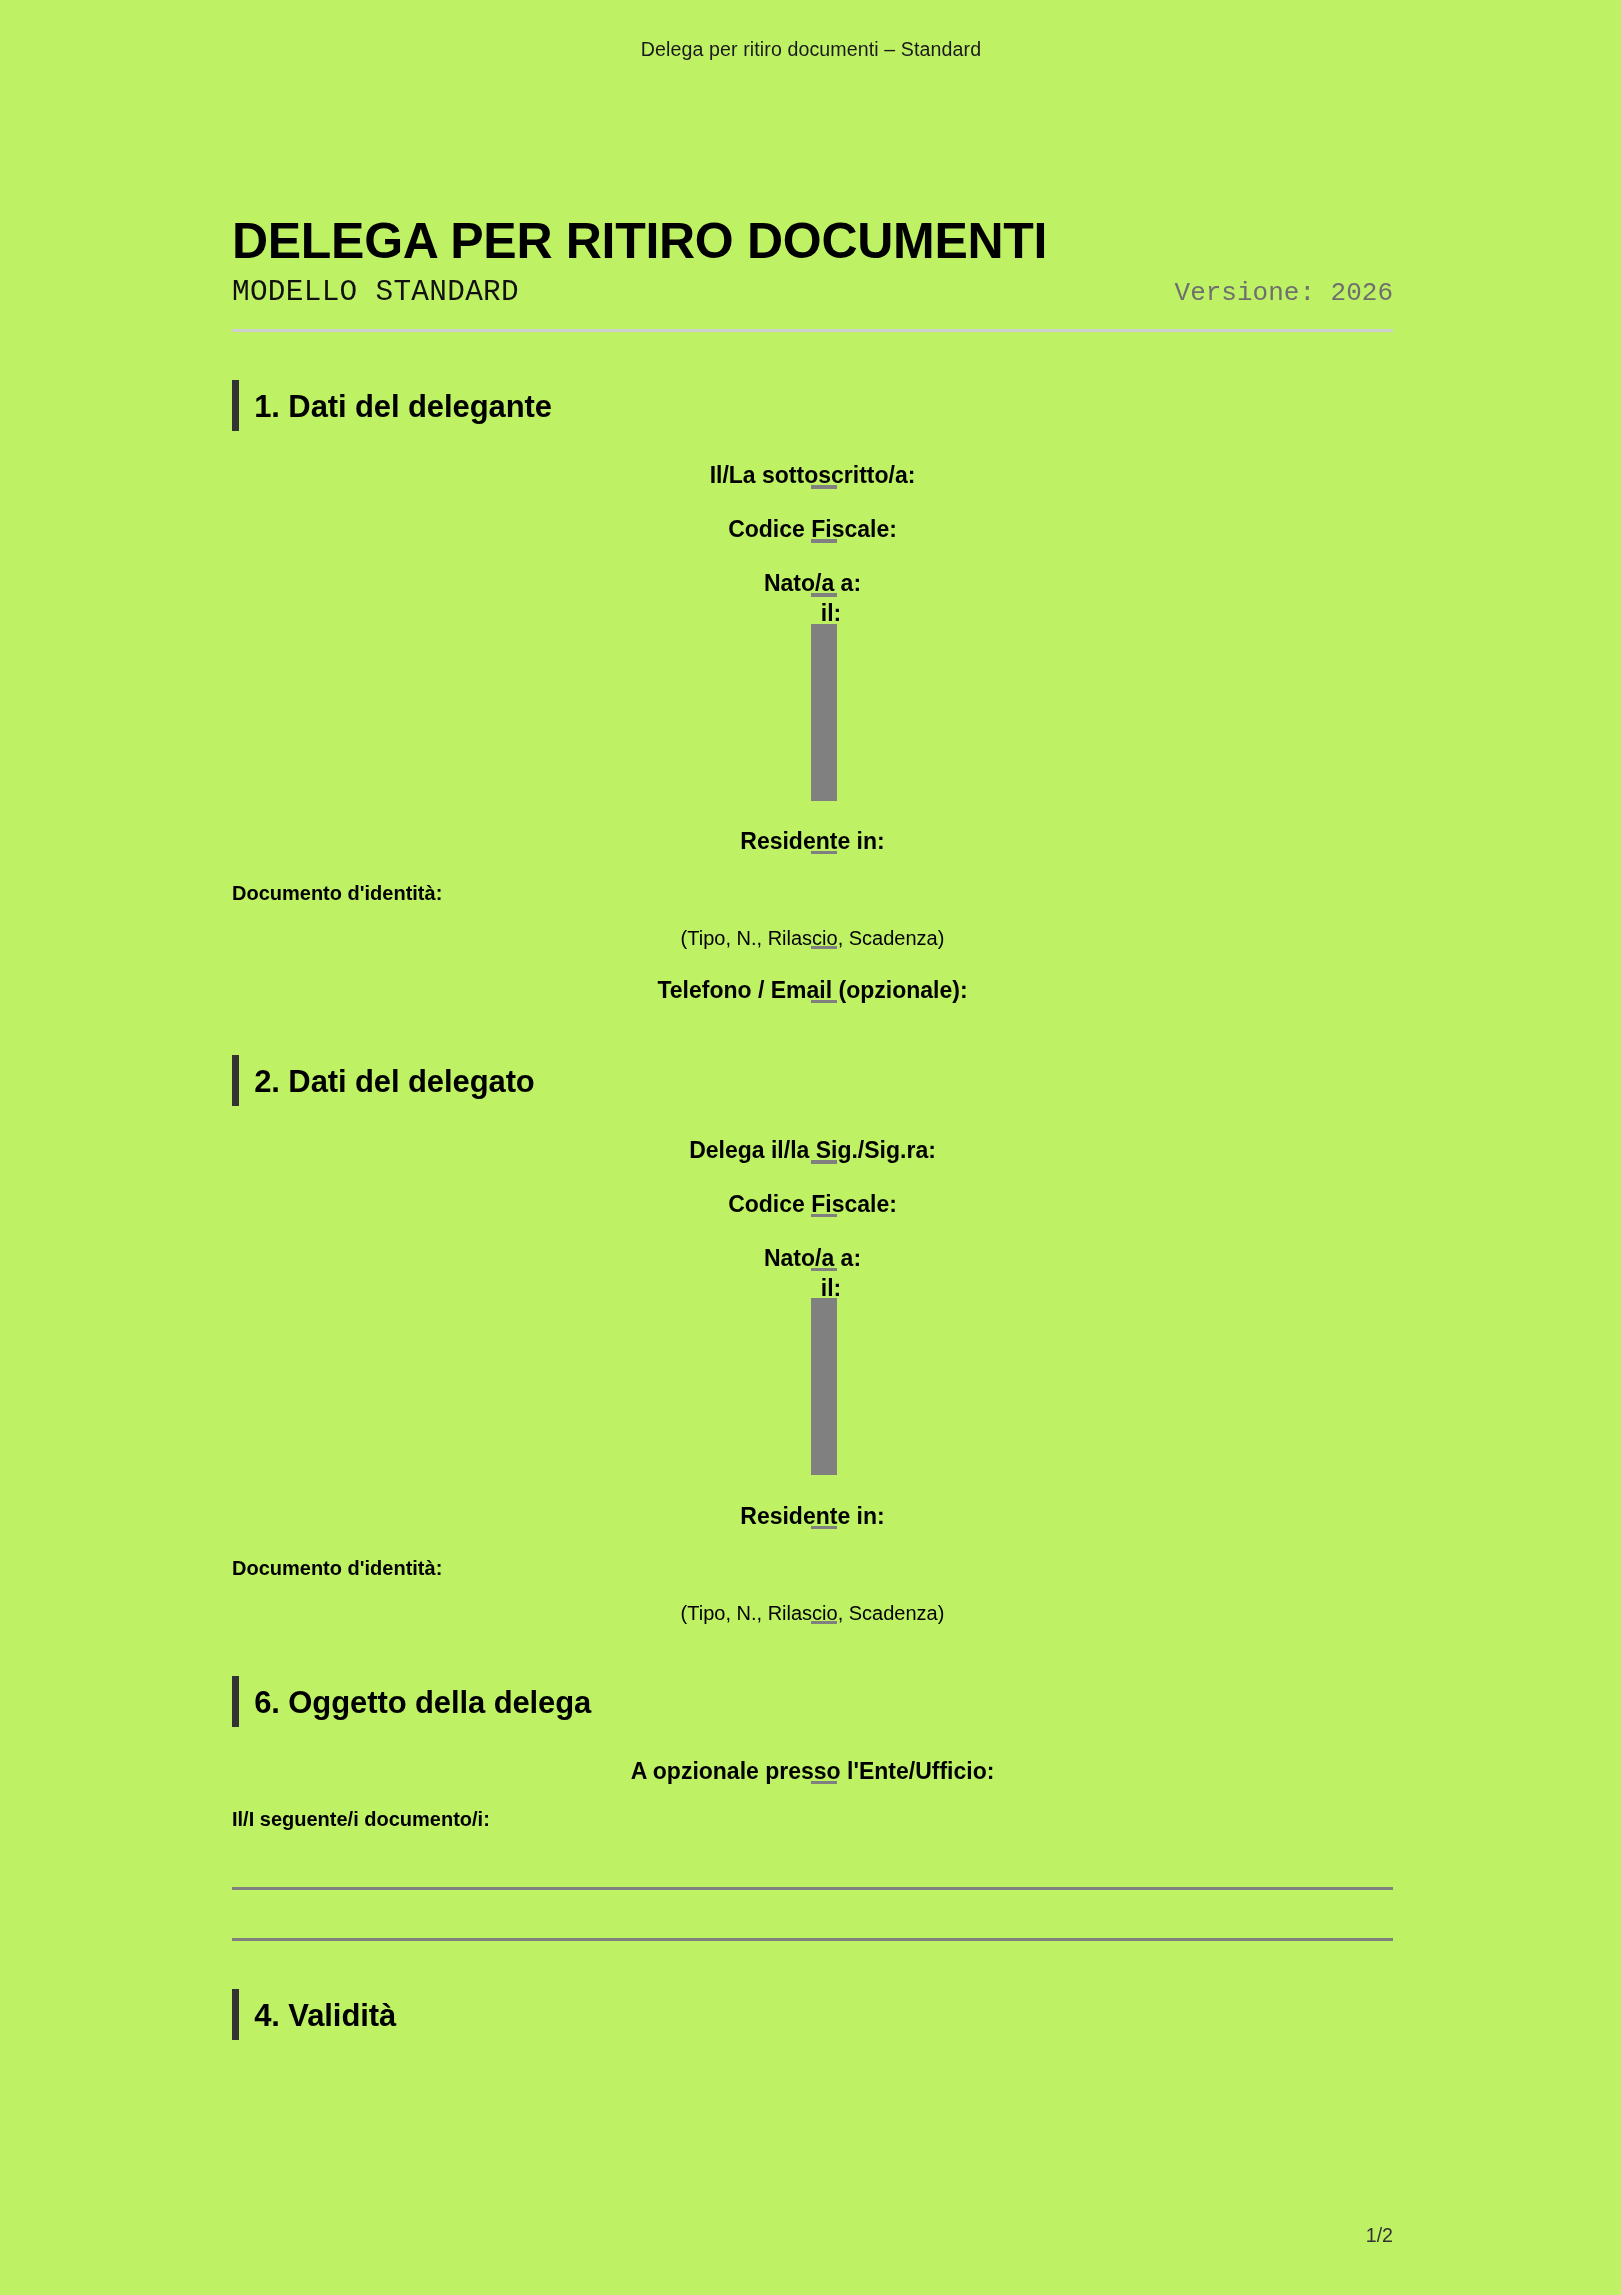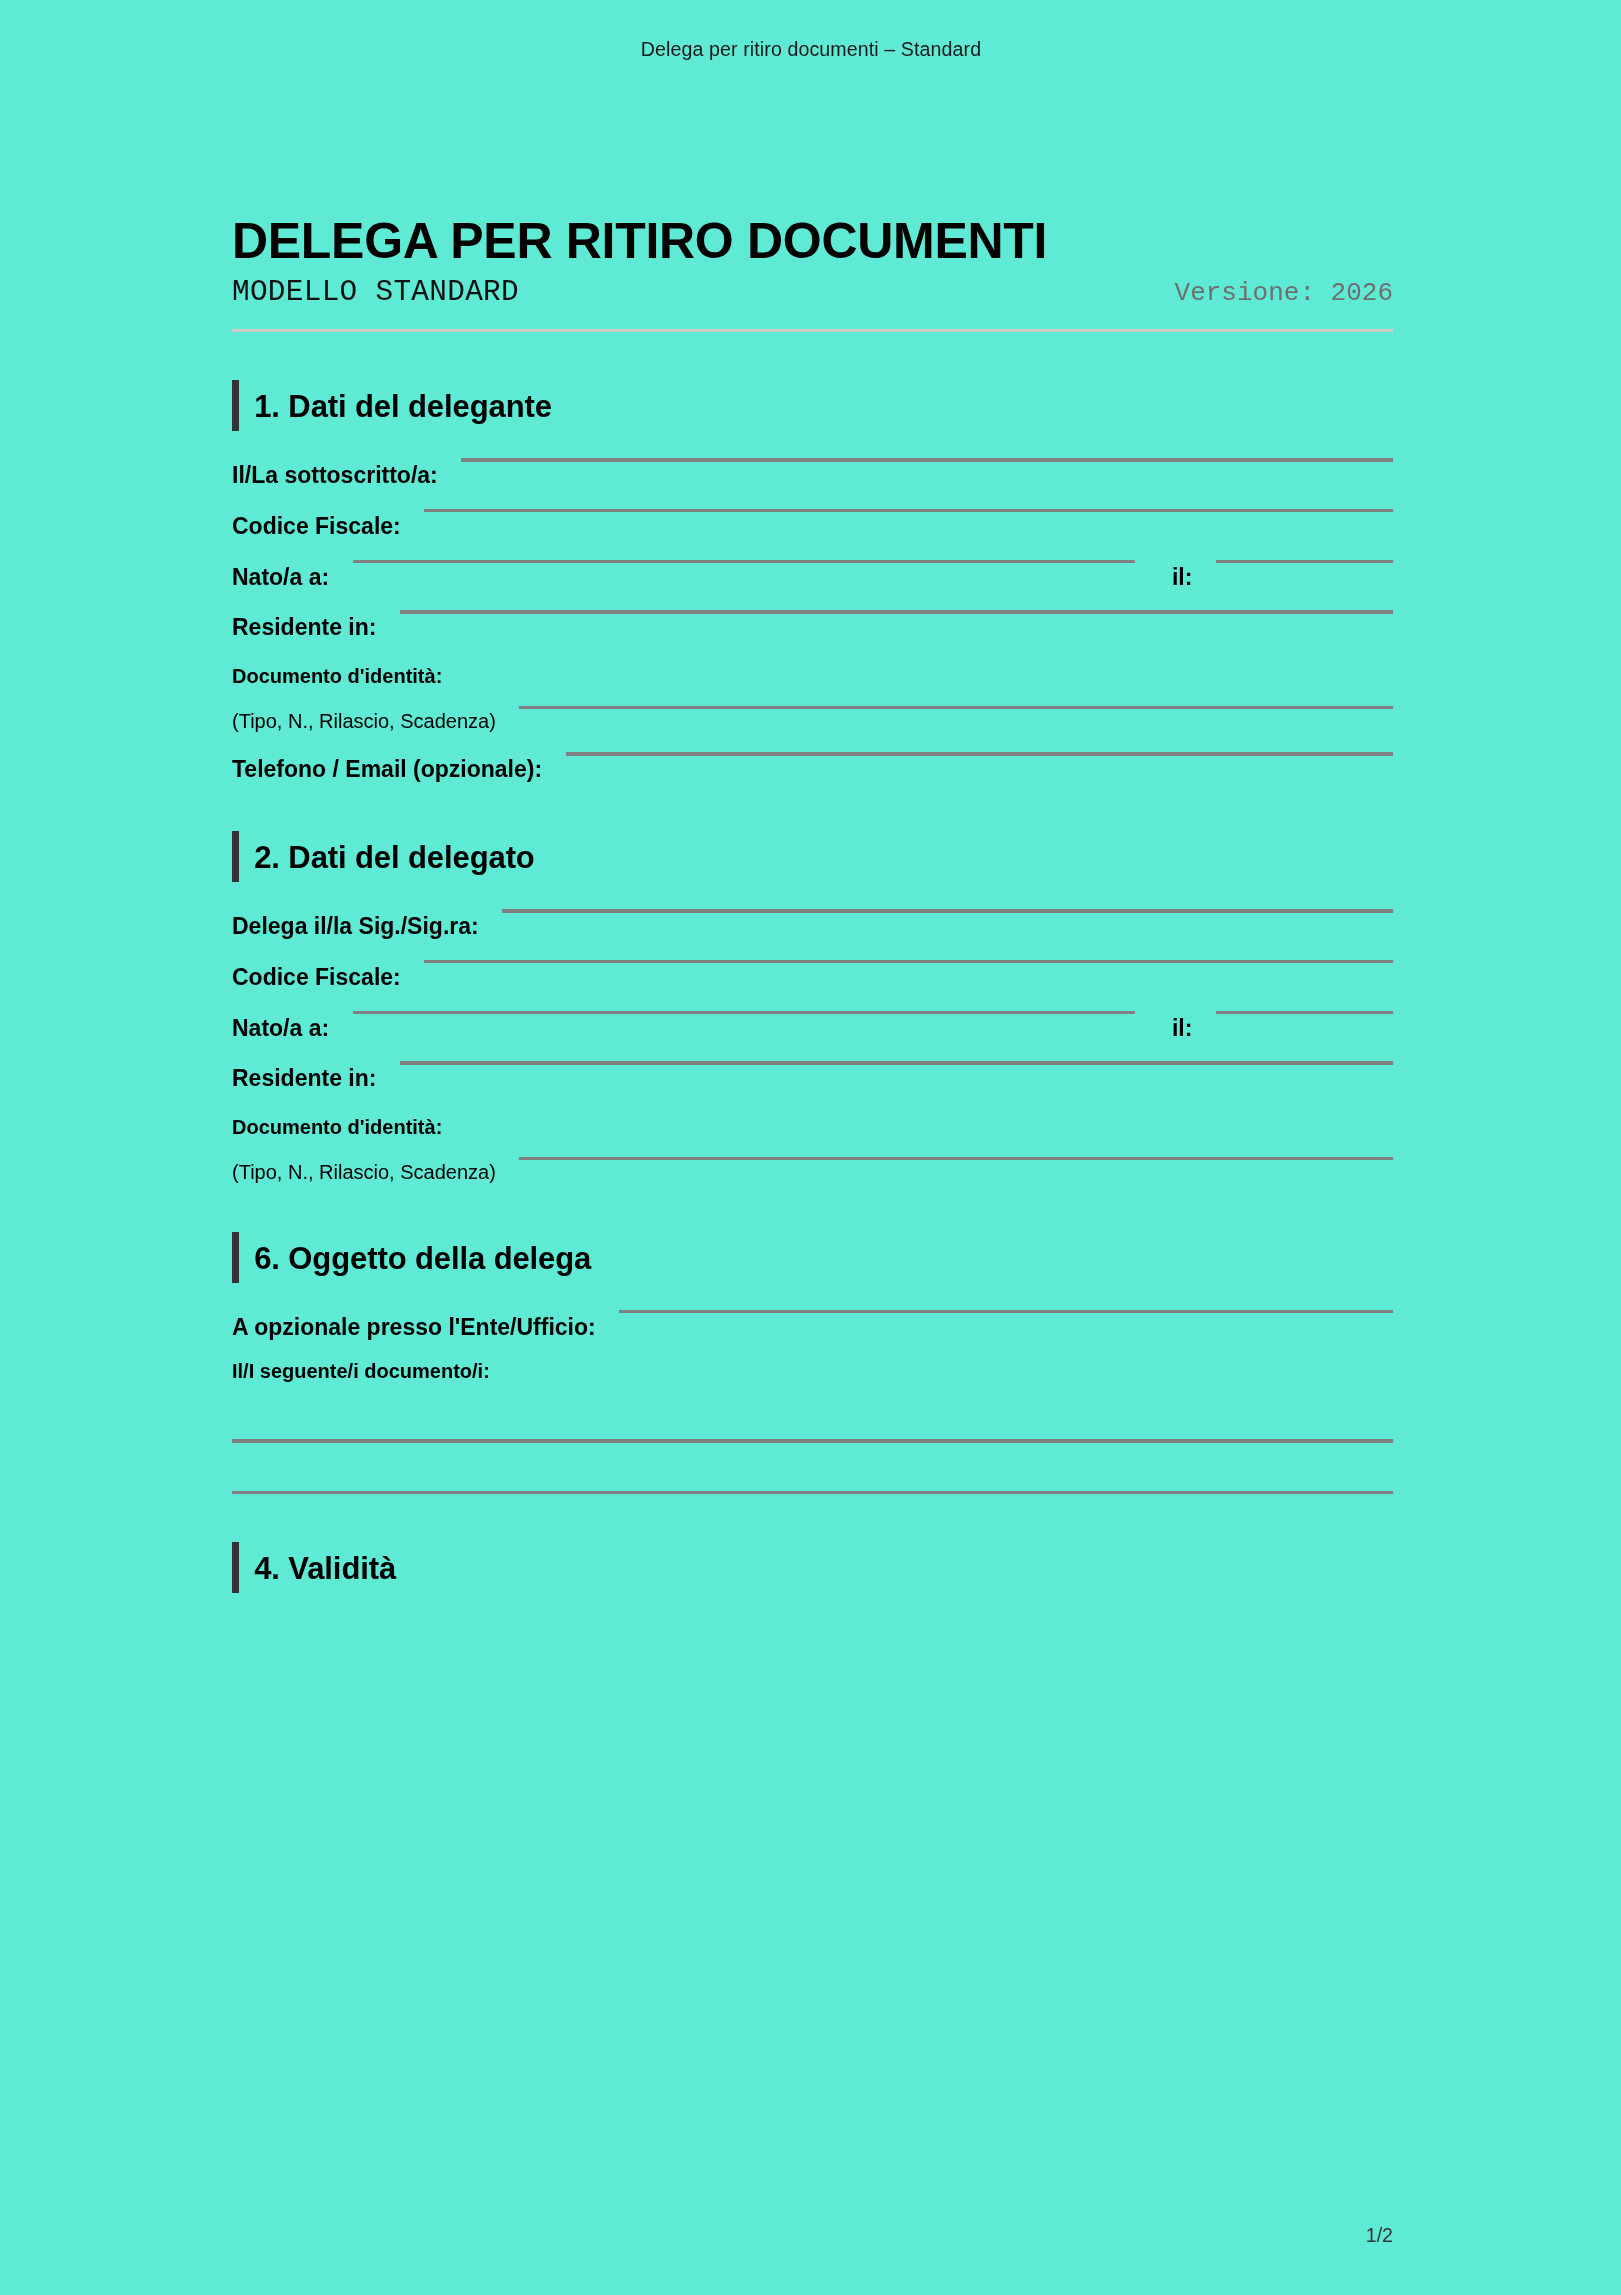--- a/index.html
+++ b/index.html
@@ -8,21 +8,21 @@
     background: #ffffff;
   }
   body {
     font-family: "Liberation Sans", sans-serif;
     color: #000000;
   }
   .page {
     position: relative;
     width: 1622px;
     height: 2295px;
-    background: #5eead4;
+    background: #bef264;
     box-sizing: border-box;
     overflow: hidden;
   }
 
   
   .running-header {
     position: absolute;
     top: 38px;
     left: 0;
     width: 100%;
@@ -95,23 +95,24 @@
     font-size: 31px;
     font-weight: bold;
     line-height: 1.55;
     color: #000;
     letter-spacing: -0.1px;
   }
 
   
   .field-row {
     display: flex;
-    align-items: flex-start;
+    align-items: center;
     margin-bottom: 23.6px;
     width: 100%;
+    flex-direction: column;
   }
   .field-label {
     font-size: 23px;
     font-weight: bold;
     white-space: nowrap;
     flex: 0 0 auto;
     color: #000;
   }
   .field-label.light {
     font-weight: normal;

